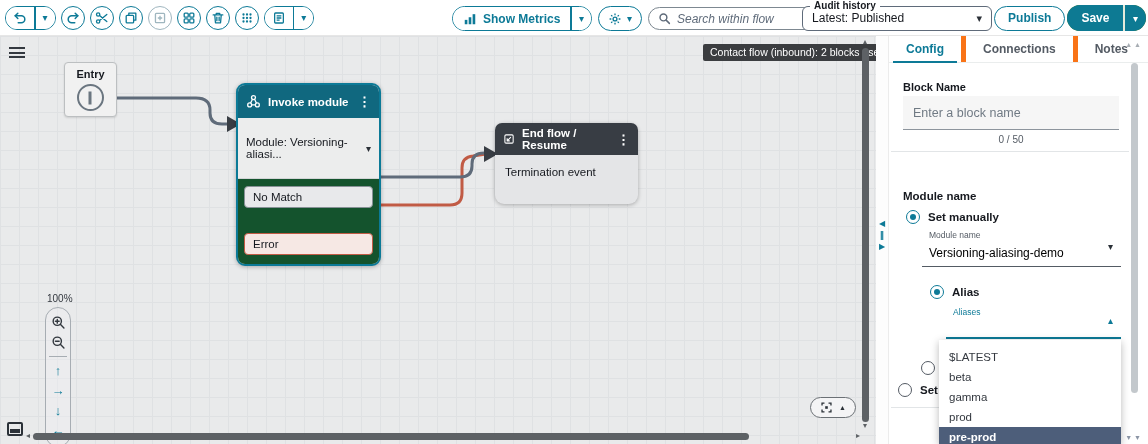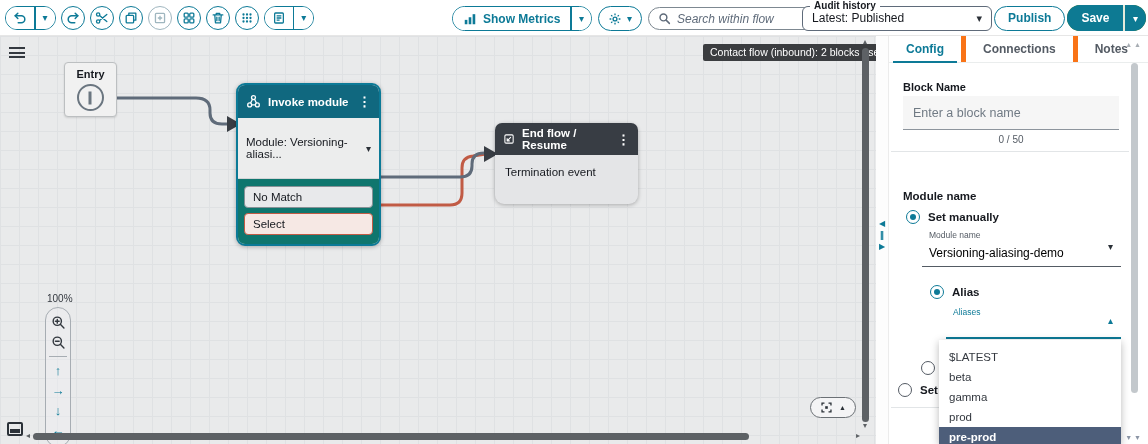--- a/index.html
+++ b/index.html
@@ -47,21 +47,21 @@
   .entry-circle { position:absolute; left:50%; margin-left:-14px; top:21px; width:27px; height:27px; border:2.5px solid #6b7680; border-radius:50%; }
   .entry-tick { position:absolute; left:50%; top:50%; width:3px; height:13px; background:#6b7680; transform:translate(-50%,-50%); }
 
   .block { position:absolute; border-radius:9px; box-shadow:0 1px 4px rgba(0,0,0,.28); }
   .invoke-block { left:236px; top:47px; width:145px; border:2px solid #0c7a97; background:#eceded; }
   .blk-header { display:flex; align-items:center; gap:7px; height:33px; padding:16px 8px; border-radius:7px 7px 0 0; color:#fff; font-size:11.5px; font-weight:bold; }
   .invoke-block .blk-header { background:#10687f; }
   .kebab { margin-left:auto; color:#fff; font-size:13px; font-weight:bold; cursor:pointer; letter-spacing:0; }
   .module-row { display:flex; align-items:center; background:#eceded; padding:18px 8px; font-size:11.5px; color:#16191f; border-bottom:1px solid #d3d5d7; cursor:pointer; }
   .module-row .row-caret { margin-left:auto; font-size:10px; color:#2b3138; }
-  .ports { background:#0f766e; padding:7px 6px 9px; border-radius:0 0 7px 7px; display:flex; flex-direction:column; gap:5px;text-align:right; }
+  .ports { background:#14532d; padding:7px 6px 9px; border-radius:0 0 7px 7px; display:flex; flex-direction:column; gap:25px;text-align:right; }
   .port { height:22px; border-radius:4px; display:flex; align-items:center; padding:0 8px; font-size:11.5px; color:#16191f; cursor:pointer; }
   .port-no-match { background:#e8e9eb; border:1px solid #879196; }
   .port-error { background:#f6e8e4; border:1px solid #c15b45; }
 
   .end-block { left:495px; top:87px; width:143px; background:#e4e5e7; }
   .end-block .blk-header { background:#383d44; height:31px; }
   .end-body { padding:11px 10px; font-size:11.5px; color:#16191f; height:49px; border-radius:0 0 9px 9px; }
 
   .flow-tooltip { position:absolute; left:703px; top:8px; background:#3b3d40; color:#fff; font-size:10.5px; padding:2px 7px 3px; border-radius:2px; white-space:nowrap; }
 
@@ -301,21 +301,21 @@
           </svg>
         <span>Invoke module</span>
         <span class="kebab">⋮</span>
       </div>
       <div class="module-row">
         <span>Module: Versioning-aliasi...</span>
         <span class="row-caret">▾</span>
       </div>
       <div class="ports">
         <div class="port port-no-match">No Match</div>
-        <div class="port port-error">Select</div>
+        <div class="port port-error">Error</div>
       </div>
     </div>
 
     <div class="block end-block">
       <div class="blk-header">
         <svg width="14" height="14" viewBox="0 0 16 16" fill="none" stroke="#fff" stroke-width="1.4" stroke-linejoin="round">
             <rect x="2.5" y="2.5" width="11" height="11" rx="1.5"></rect>
             <path d="M10.5 5.5 5.5 10.5M5.5 7v3.5H9"></path>
           </svg>
         <span>End flow / Resume</span>

